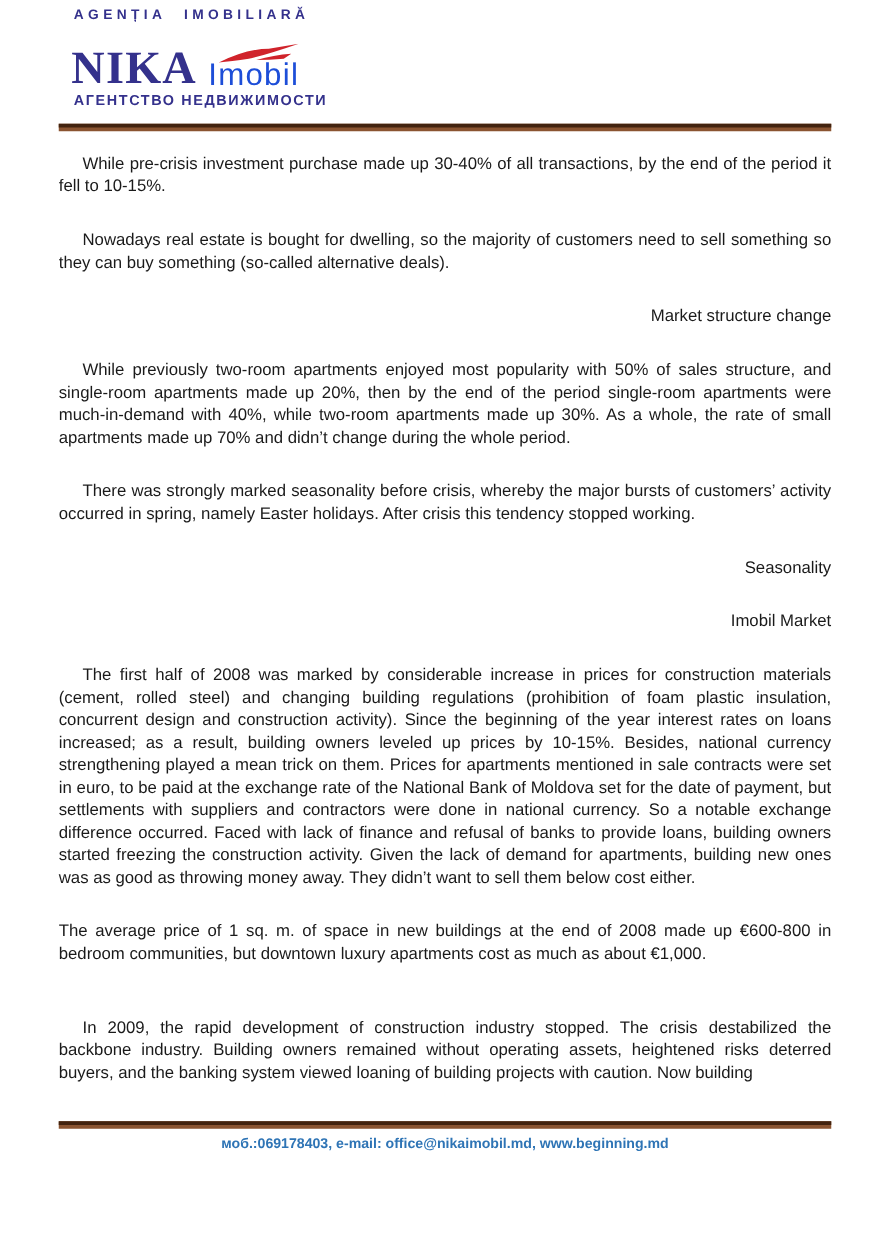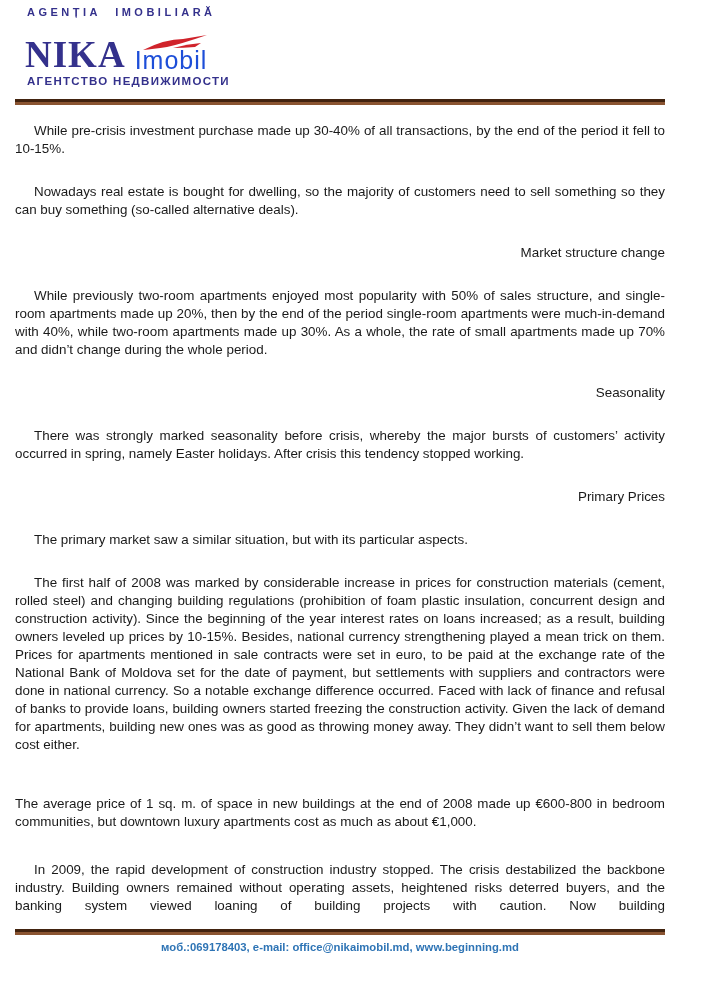--- a/index.html
+++ b/index.html
@@ -11,21 +11,21 @@
     width: 707px;
     height: 1000px;
     overflow: hidden;
     font-family: "Liberation Sans", sans-serif;
     color: #1a1a1a;
   }
   .page {
     box-sizing: border-box;
     width: 707px;
     height: 1000px;
-    padding: 4px 42px 0 15px;
+    padding: 4px 42px 0 47px;
   }
   
   .logo-block {
     padding-left: 10px;
   }
   .logo-tagline-top {
     font-size: 11px;
     font-weight: bold;
     letter-spacing: 3.5px;
     word-spacing: 8px;
@@ -132,24 +132,23 @@
     </div>
     <div class="logo-tagline-bottom">АГЕНТСТВО НЕДВИЖИМОСТИ</div>
   </div>
   <div class="rule rule-header"></div>
 
   <div class="doc-body">
       <p class="block paragraph">While pre-crisis investment purchase made up 30-40% of all transactions, by the end of the period it fell to 10-15%.</p>
       <p class="block paragraph">Nowadays real estate is bought for dwelling, so the majority of customers need to sell something so they can buy something (so-called alternative deals).</p>
       <p class="block heading">Market structure change</p>
       <p class="block paragraph">While previously two-room apartments enjoyed most popularity with 50% of sales structure, and single-room apartments made up 20%, then by the end of the period single-room apartments were much-in-demand with 40%, while two-room apartments made up 30%. As a whole, the rate of small apartments made up 70% and didn’t change during the whole period.</p>
+      <p class="block paragraph">There was strongly marked seasonality before crisis, whereby the major bursts of customers’ activity occurred in spring, namely Easter holidays. After crisis this tendency stopped working.</p>
       <p class="block heading">Seasonality</p>
-      <p class="block paragraph">There was strongly marked seasonality before crisis, whereby the major bursts of customers’ activity occurred in spring, namely Easter holidays. After crisis this tendency stopped working.</p>
-      <p class="block heading">Primary Prices</p>
-      <p class="block paragraph">The primary market saw a similar situation, but with its particular aspects.</p>
+      <p class="block heading">Imobil Market</p>
       <p class="block paragraph">The first half of 2008 was marked by considerable increase in prices for construction materials (cement, rolled steel) and changing building regulations (prohibition of foam plastic insulation, concurrent design and construction activity). Since the beginning of the year interest rates on loans increased; as a result, building owners leveled up prices by 10-15%. Besides, national currency strengthening played a mean trick on them. Prices for apartments mentioned in sale contracts were set in euro, to be paid at the exchange rate of the National Bank of Moldova set for the date of payment, but settlements with suppliers and contractors were done in national currency. So a notable exchange difference occurred. Faced with lack of finance and refusal of banks to provide loans, building owners started freezing the construction activity. Given the lack of demand for apartments, building new ones was as good as throwing money away. They didn’t want to sell them below cost either.</p>
       <p class="block paragraph-noindent">The average price of 1 sq. m. of space in new buildings at the end of 2008 made up €600-800 in bedroom communities, but downtown luxury apartments cost as much as about €1,000.</p>
       <p class="block paragraph">In 2009, the rapid development of construction industry stopped. The crisis destabilized the backbone industry. Building owners remained without operating assets, heightened risks deterred buyers, and the banking system viewed loaning of building projects with caution. Now building</p>
     </div>
 
   <div class="footer">
     <div class="rule"></div>
     <div class="footer-text">
       <div><span>моб.:069178403, e-mail: </span><span class="footer-email">office@nikaimobil.md</span><span>, www.beginning.md</span></div>
     </div>

